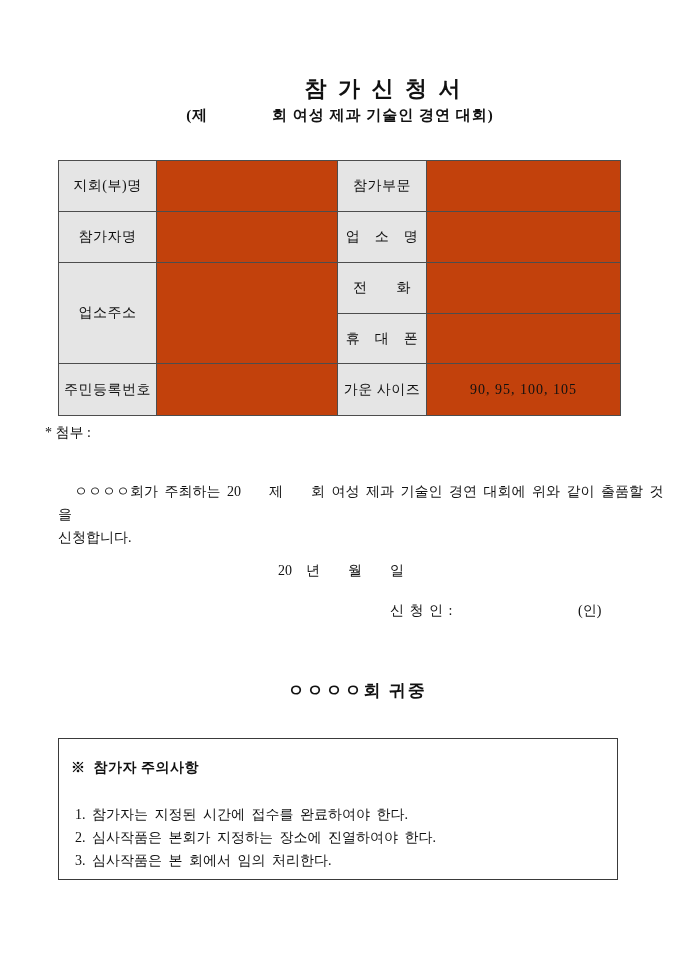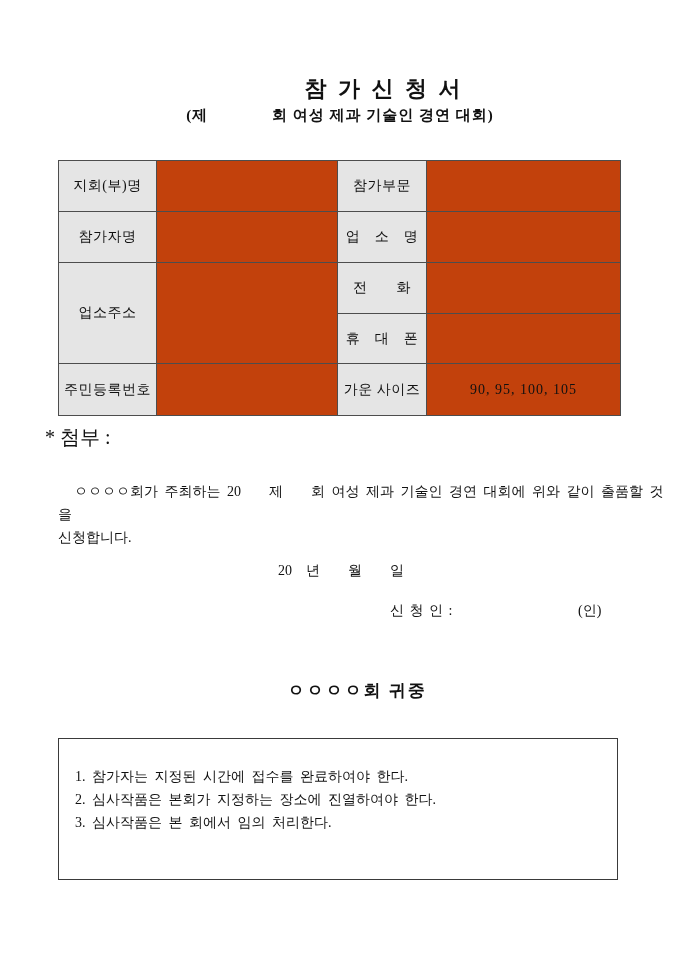--- a/index.html
+++ b/index.html
@@ -35,21 +35,21 @@
     background: #e5e5e5; text-align: center;
     white-space: pre; letter-spacing: 0.5px;
   }
   td.val { background: #c2410c; }
   td.val-center { text-align: center; font-size: 13px; letter-spacing: 1px; }
   tr.h51 { height: 51px; }
   tr.h50 { height: 50px; }
   tr.h52 { height: 52px; }
   .attach-note {
     position: absolute; left: 45px; top: 424px;
-    font-size: 20px; white-space: pre;
+    font-size: 14px; white-space: pre;
   }
   .statement {
     position: absolute; left: 58px; top: 480px; width: 606px;
     font-size: 14px; line-height: 23px; text-indent: 16px;
     white-space: pre-wrap; word-spacing: 3px;
   }
   .date-line {
     position: absolute; left: 278px; top: 562px;
     font-size: 14px; white-space: pre; text-align: center;
   }
@@ -135,20 +135,21 @@
 신청합니다.</div>
 
   <div class="date-line">20 년  월  일</div>
 
   <div class="sign-label">신 청 인 :</div>
   <div class="sign-seal">(인)</div>
 
   <div class="recipient">ㅇㅇㅇㅇ회 귀중</div>
 
   <div class="notice-box">
+    <div class="notice-head">※  참가자 주의사항</div>
     <div class="notice-items">
       <div class="notice-item">1. 참가자는 지정된 시간에 접수를 완료하여야 한다.</div>
       <div class="notice-item">2. 심사작품은 본회가 지정하는 장소에 진열하여야 한다.</div>
       <div class="notice-item">3. 심사작품은 본 회에서 임의 처리한다.</div>
     </div>
   </div>
 
 </div>
 
 </body></html>

